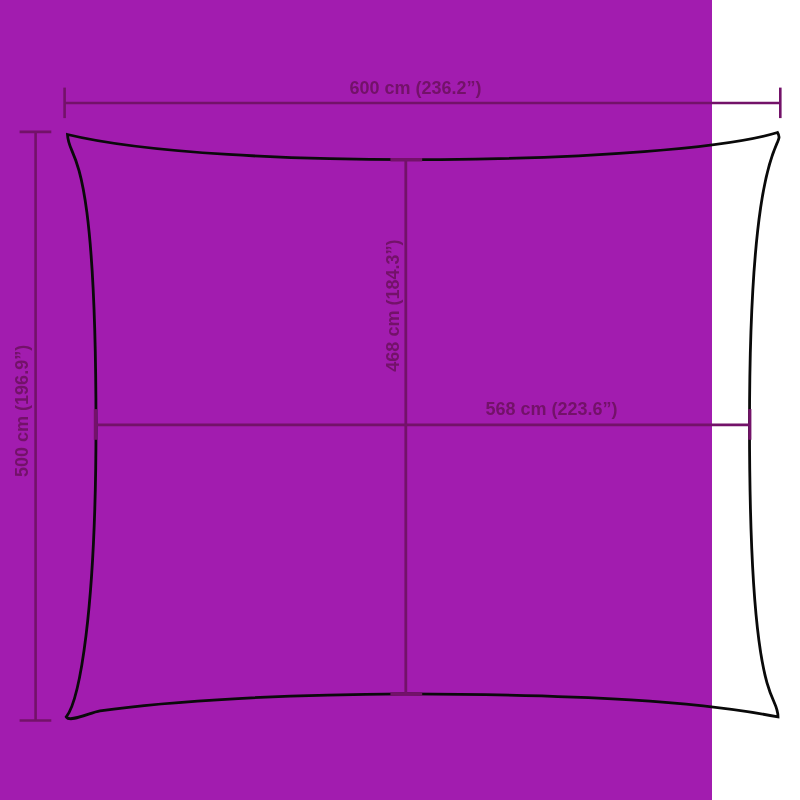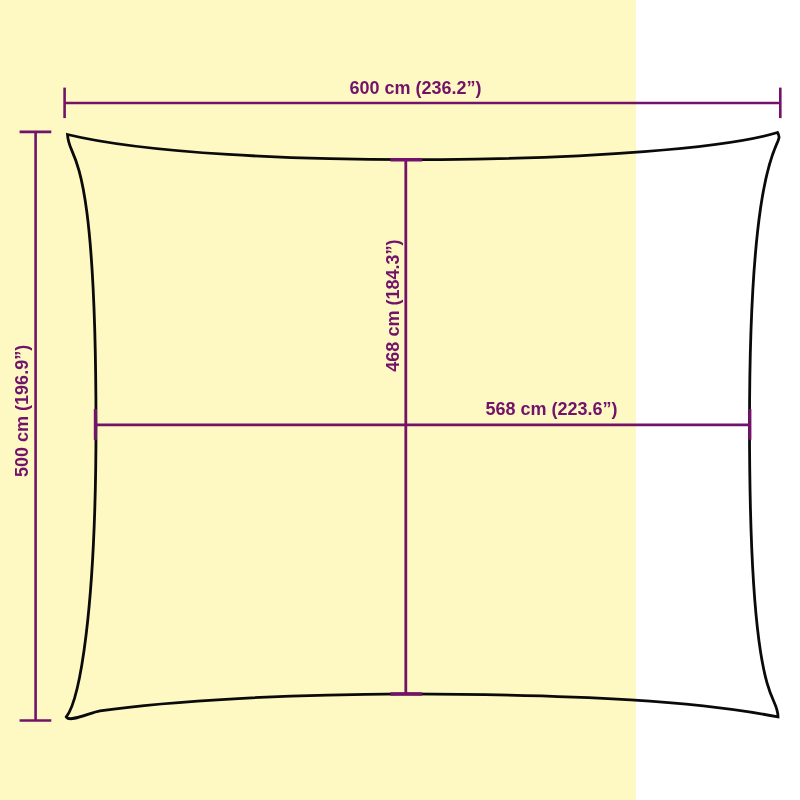--- a/index.html
+++ b/index.html
@@ -1,16 +1,16 @@
 <!DOCTYPE html>
 <html><head>
 <meta charset="utf-8">
 <style>
   html,body{margin:0;padding:0;background:#ffffff;}
-  .wrap{width:636px;height:800px;position:relative;background:#fef9c3;}
+  .wrap{width:712px;height:800px;position:relative;background:#a21caf;}
   text{font-family:"Liberation Sans",sans-serif;font-weight:bold;font-size:18px;fill:#731269;}
 </style>
 </head>
 <body>
 
 <div class="wrap">
 <svg width="800" height="800" viewBox="0 0 800 800" xmlns="http://www.w3.org/2000/svg">
 
   <path d="M 67.5 134.5 C 220.4 171.8, 673.1 164.6, 777.5 132.5 C 787 148, 749.5 128, 749.5 425 C 749.5 713.7, 778 690.9, 778 716.9 C 700.2 701.6, 587 694.5, 405 693.8 C 293.4 694.4, 173.3 700.1, 100 710.9 C 90.5 712.3, 70 723, 66.3 716.9 C 79.4 699.9, 96 613.1, 96 425 C 95.9 140.1, 68.8 163.4, 67.5 134.5 Z" fill="none" stroke="#0a0a0a" stroke-width="2.8" stroke-linejoin="miter"></path>
 

